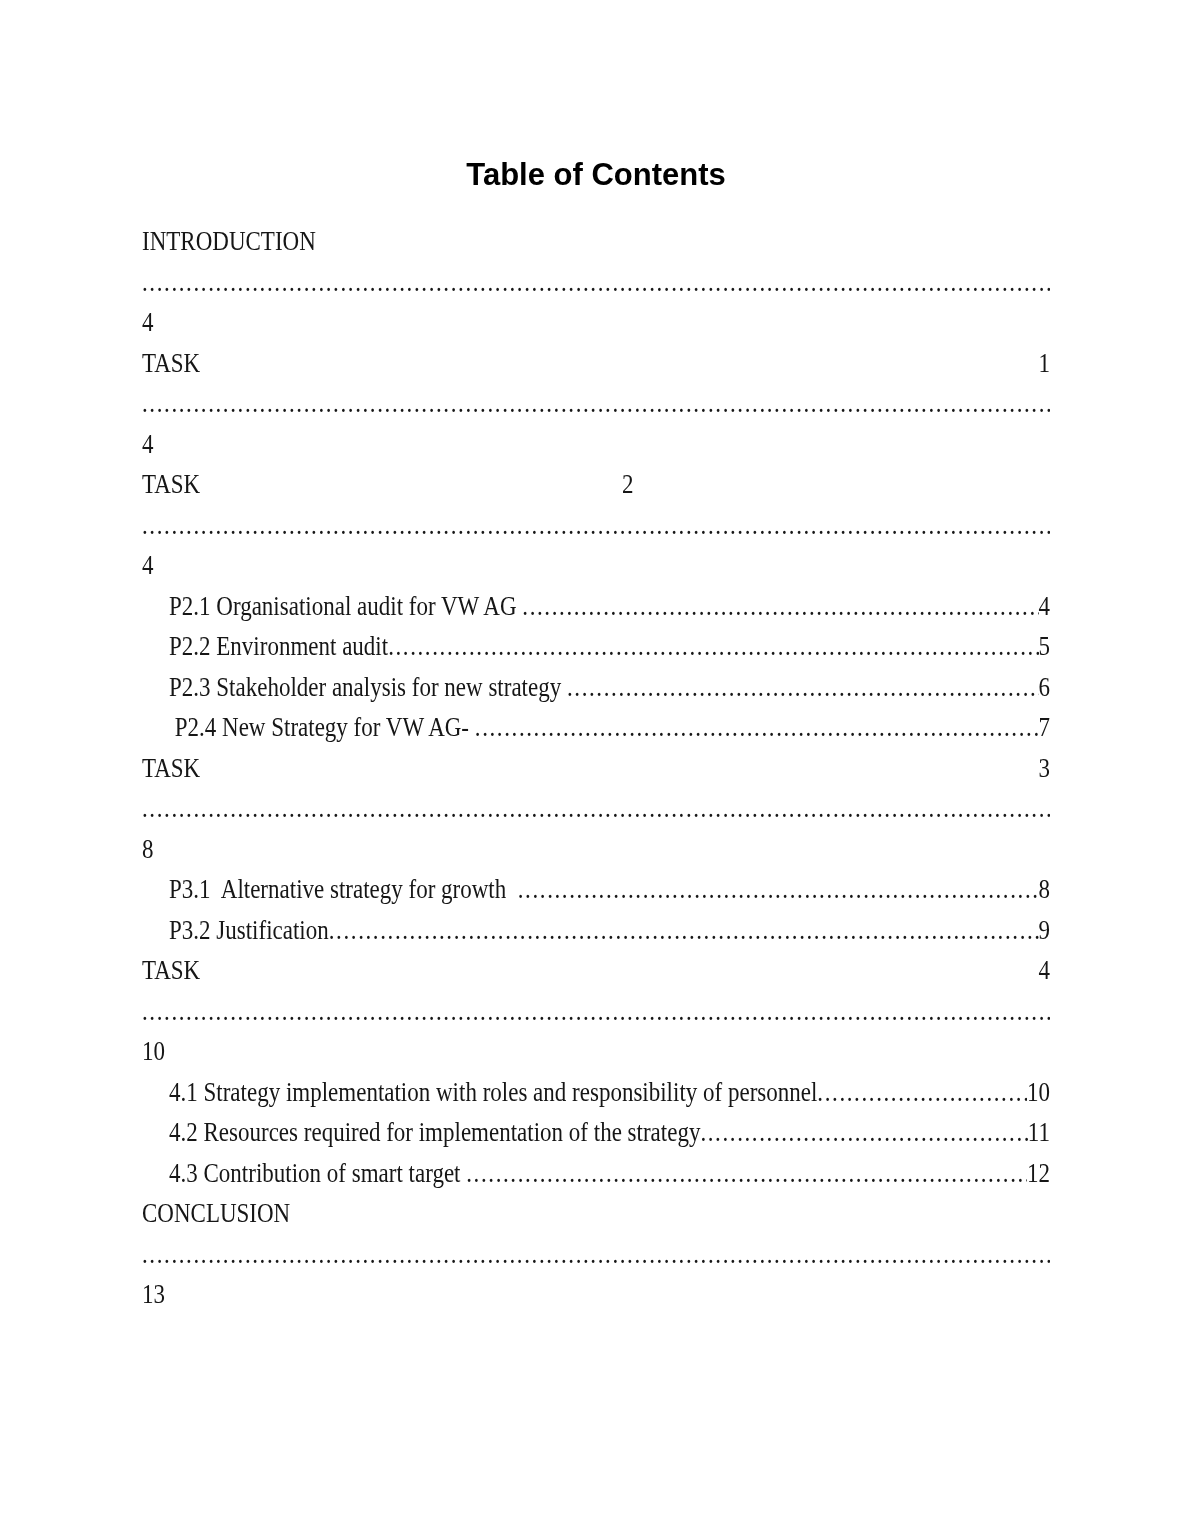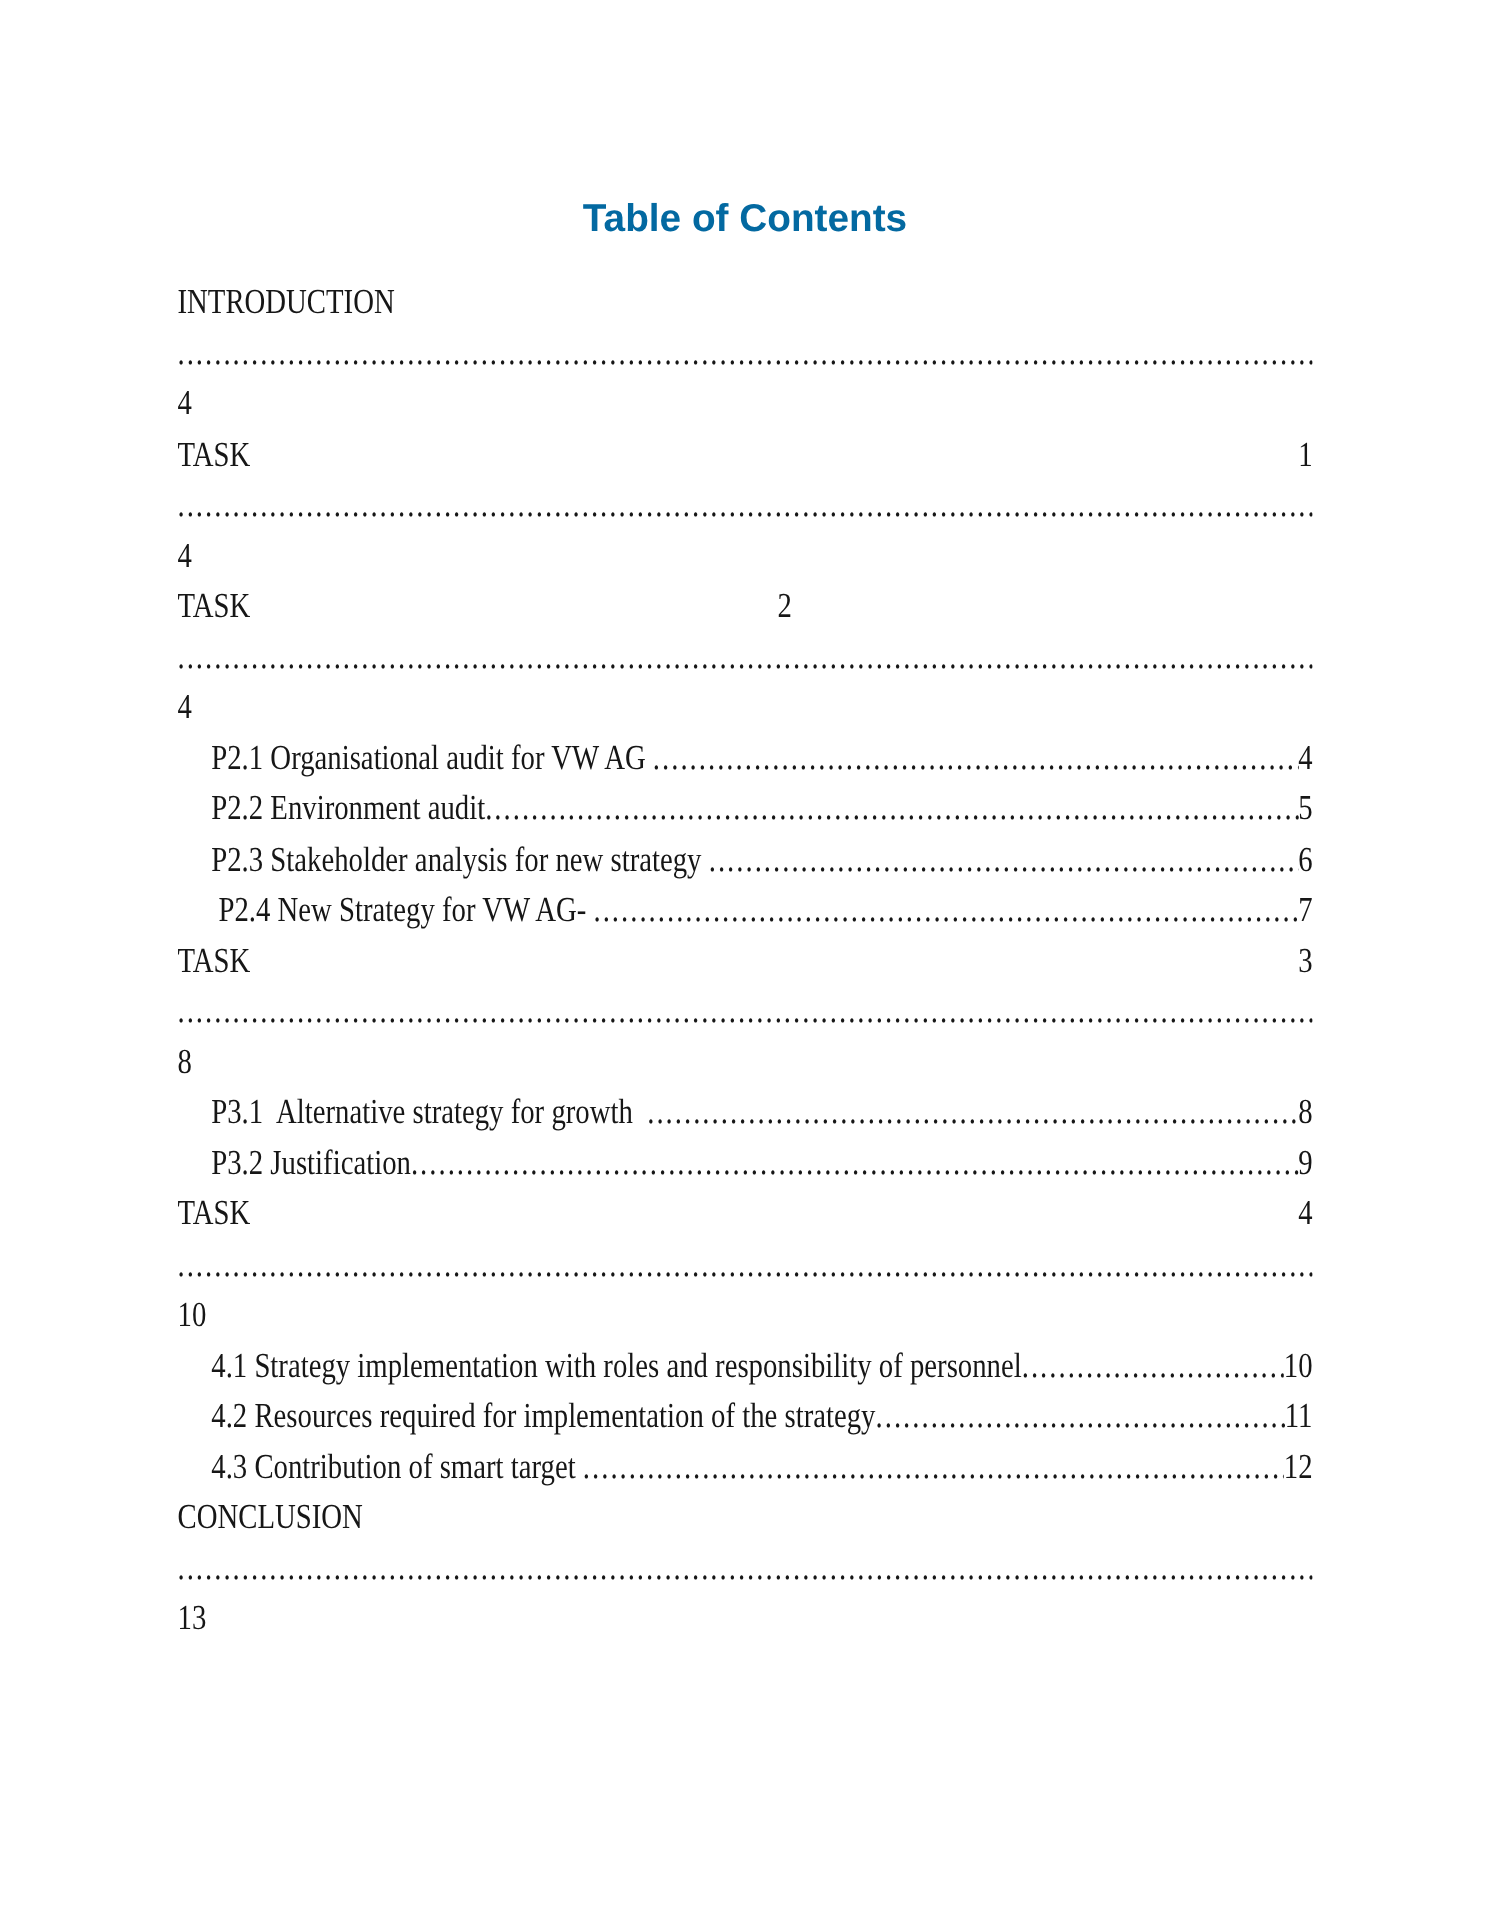--- a/index.html
+++ b/index.html
@@ -19,21 +19,21 @@
     font-size: 23px;
     color: #161616;
   }
   .doc-title {
     font-family: "Liberation Sans", "DejaVu Sans", sans-serif;
     font-size: 31px;
     font-weight: bold;
     line-height: 34px;
     text-align: center;
     margin: 0 0 30px 0;
-    color: #0369a1;
+    color: #000000;
   }
   .toc-list { width: 100%; }
   .line {
     position: relative;
     display: flex;
     align-items: baseline;
     height: 40.5px;
     line-height: 40.5px;
     transform: scaleY(1.22);   
     overflow: hidden;

